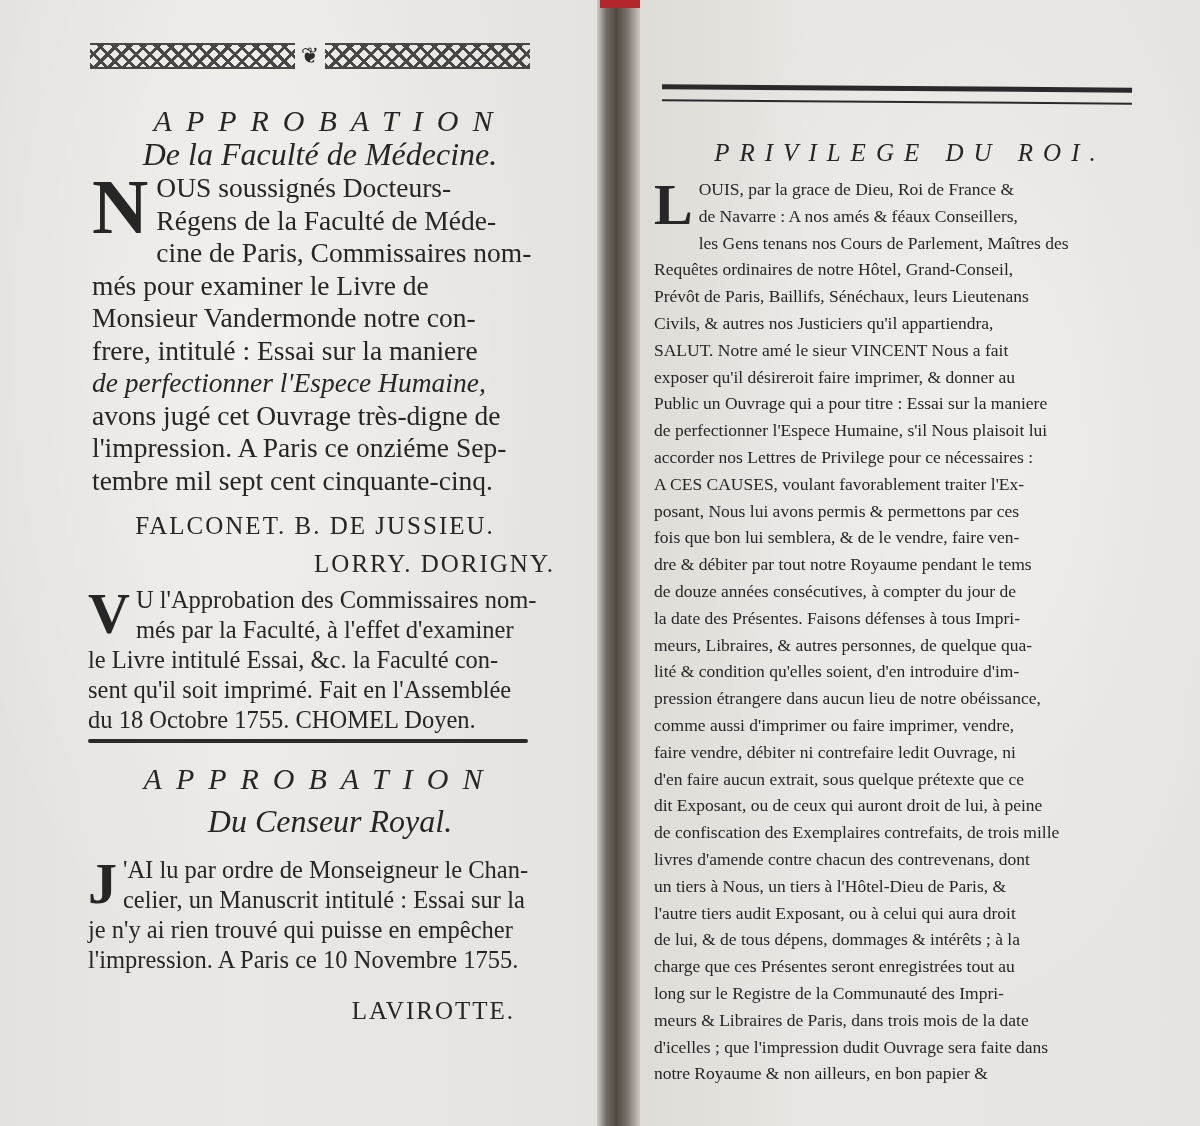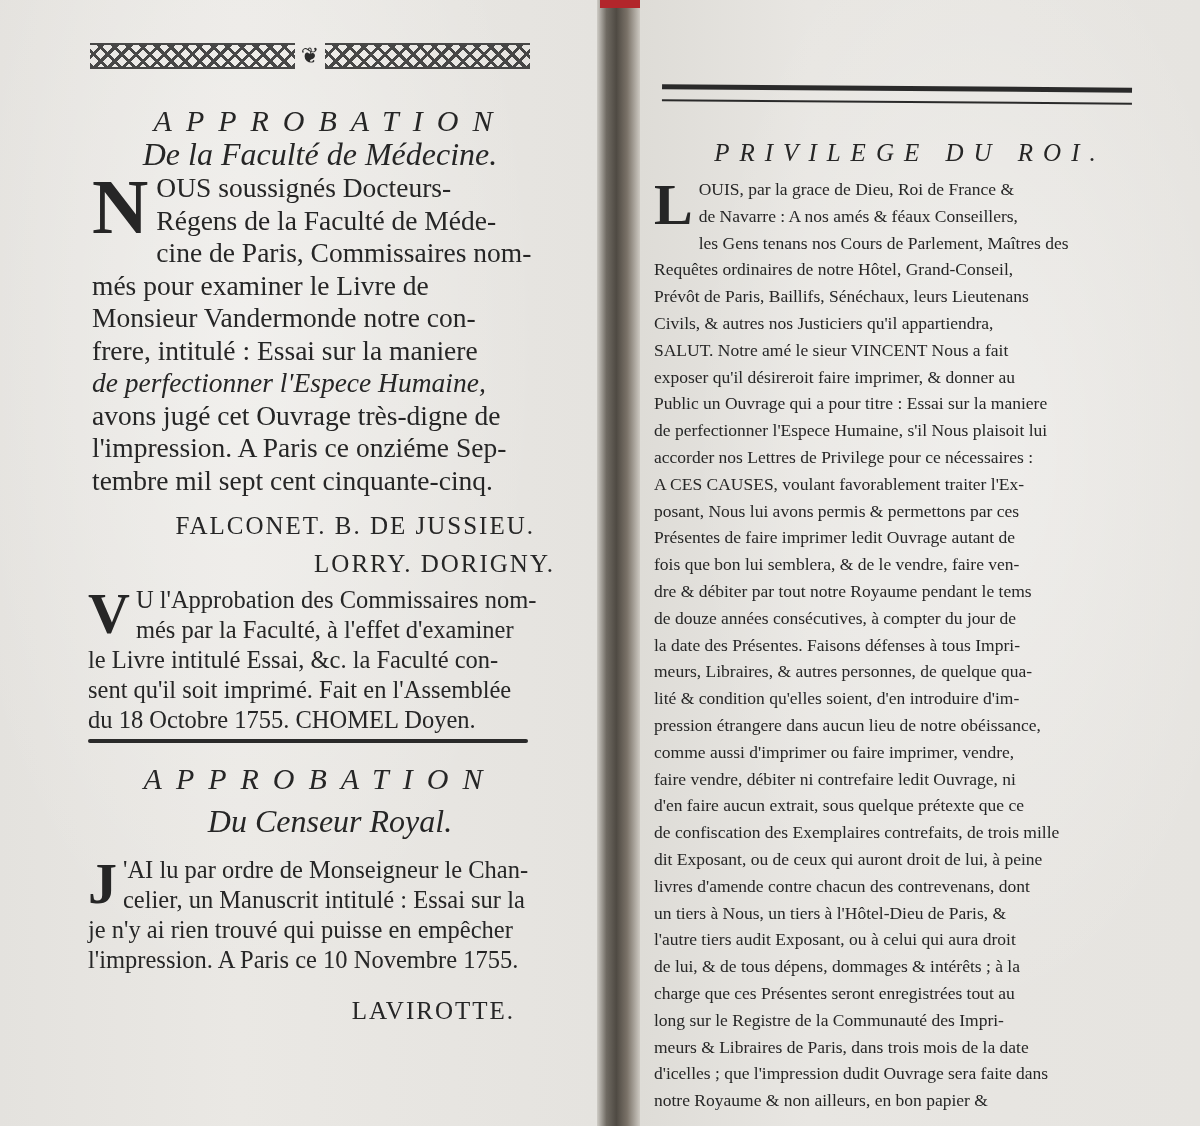--- a/index.html
+++ b/index.html
@@ -93,21 +93,21 @@
       <span class="line">cine de Paris, Commissaires nom-</span>
       <span class="line">més pour examiner le Livre de</span>
       <span class="line">Monsieur Vandermonde notre con-</span>
       <span class="line">frere, intitulé : Essai sur la maniere</span>
       <span class="line" style="font-style:italic">de perfectionner l'Espece Humaine,</span>
       <span class="line">avons jugé cet Ouvrage très-digne de</span>
       <span class="line">l'impression. A Paris ce onziéme Sep-</span>
       <span class="line">tembre mil sept cent cinquante-cinq.</span>
     </div>
 
-    <div class="block sig" style="left:95px; top:510px; width:440px; text-align:right;">FALCONET. B. DE JUSSIEU.</div>
+    <div class="block sig" style="left:95px; top:510px; width:440px; text-align:center;">FALCONET. B. DE JUSSIEU.</div>
     <div class="block sig" style="left:95px; top:548px; width:460px;">LORRY. DORIGNY.</div>
 
     <div class="block body-left2" style="left:88px; top:585px; width:480px;">
       <span class="dropcap-s">V</span>
       <span class="line">U l'Approbation des Commissaires nom-</span>
       <span class="line">més par la Faculté, à l'effet d'examiner</span>
       <span class="line">le Livre intitulé Essai, &amp;c. la Faculté con-</span>
       <span class="line">sent qu'il soit imprimé. Fait en l'Assemblée</span>
       <span class="line">du 18 Octobre 1755. CHOMEL Doyen.</span>
     </div>
@@ -143,33 +143,32 @@
       <span class="line">Requêtes ordinaires de notre Hôtel, Grand-Conseil,</span>
       <span class="line">Prévôt de Paris, Baillifs, Sénéchaux, leurs Lieutenans</span>
       <span class="line">Civils, &amp; autres nos Justiciers qu'il appartiendra,</span>
       <span class="line">SALUT. Notre amé le sieur VINCENT Nous a fait</span>
       <span class="line">exposer qu'il désireroit faire imprimer, &amp; donner au</span>
       <span class="line">Public un Ouvrage qui a pour titre : Essai sur la maniere</span>
       <span class="line">de perfectionner l'Espece Humaine, s'il Nous plaisoit lui</span>
       <span class="line">accorder nos Lettres de Privilege pour ce nécessaires :</span>
       <span class="line">A CES CAUSES, voulant favorablement traiter l'Ex-</span>
       <span class="line">posant, Nous lui avons permis &amp; permettons par ces</span>
-      <span class="line">Présentes de faire imprimer ledit Ouvrage autant de</span>
       <span class="line">fois que bon lui semblera, &amp; de le vendre, faire ven-</span>
       <span class="line">dre &amp; débiter par tout notre Royaume pendant le tems</span>
       <span class="line">de douze années consécutives, à compter du jour de</span>
       <span class="line">la date des Présentes. Faisons défenses à tous Impri-</span>
       <span class="line">meurs, Libraires, &amp; autres personnes, de quelque qua-</span>
       <span class="line">lité &amp; condition qu'elles soient, d'en introduire d'im-</span>
       <span class="line">pression étrangere dans aucun lieu de notre obéissance,</span>
       <span class="line">comme aussi d'imprimer ou faire imprimer, vendre,</span>
       <span class="line">faire vendre, débiter ni contrefaire ledit Ouvrage, ni</span>
       <span class="line">d'en faire aucun extrait, sous quelque prétexte que ce</span>
+      <span class="line">dit Exposant, ou de ceux qui auront droit de lui, à peine</span>
       <span class="line">de confiscation des Exemplaires contrefaits, de trois mille</span>
-      <span class="line">dit Exposant, ou de ceux qui auront droit de lui, à peine</span>
       <span class="line">livres d'amende contre chacun des contrevenans, dont</span>
       <span class="line">un tiers à Nous, un tiers à l'Hôtel-Dieu de Paris, &amp;</span>
       <span class="line">l'autre tiers audit Exposant, ou à celui qui aura droit</span>
       <span class="line">de lui, &amp; de tous dépens, dommages &amp; intérêts ; à la</span>
       <span class="line">charge que ces Présentes seront enregistrées tout au</span>
       <span class="line">long sur le Registre de la Communauté des Impri-</span>
       <span class="line">meurs &amp; Libraires de Paris, dans trois mois de la date</span>
       <span class="line">d'icelles ; que l'impression dudit Ouvrage sera faite dans</span>
       <span class="line">notre Royaume &amp; non ailleurs, en bon papier &amp;</span>
 

